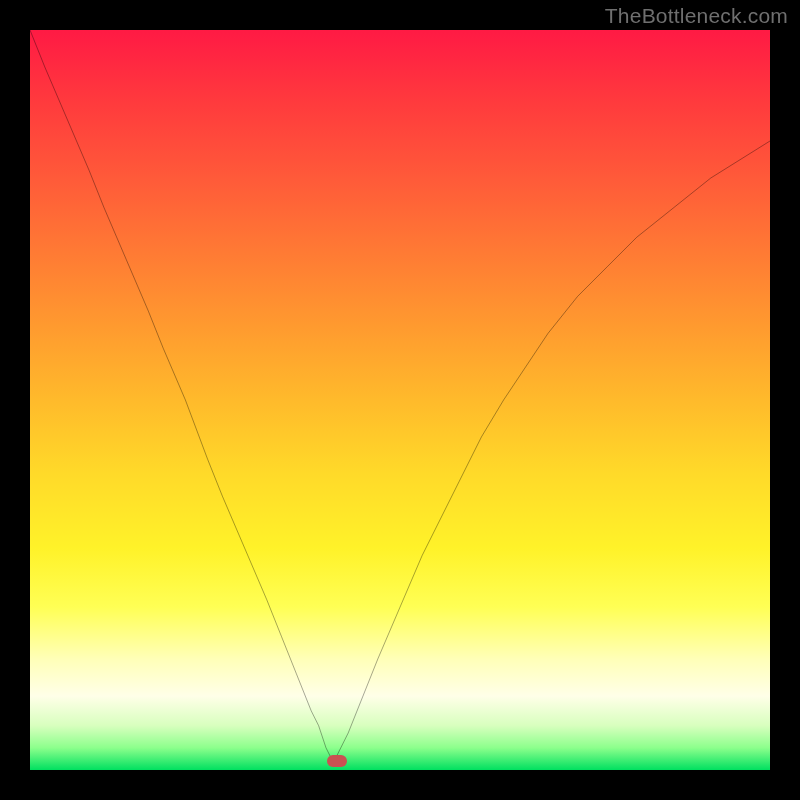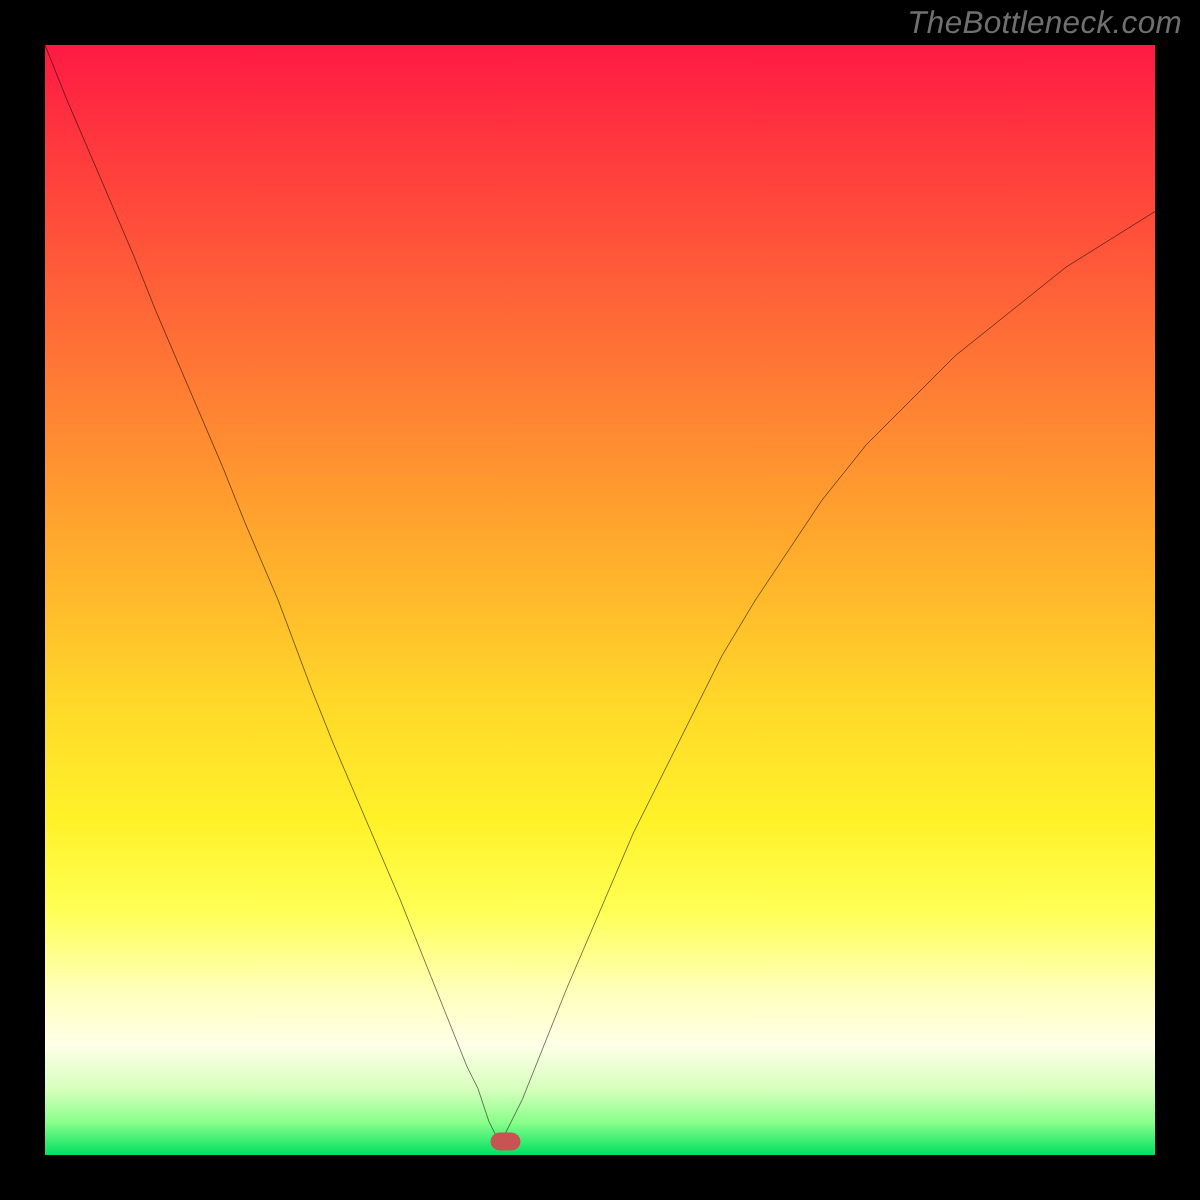--- a/index.html
+++ b/index.html
@@ -9,21 +9,20 @@
     height: 800px;
     overflow: hidden;
     background: #000;
     font-family: Arial, Helvetica, sans-serif;
   }
   .frame {
     position: relative;
     width: 800px;
     height: 800px;
     background: #000;
-    font-style: italic;
   }
   .plot-area {
     position: absolute;
     left: 30px;
     top: 30px;
     width: 740px;
     height: 740px;
     
     background: linear-gradient(to bottom,
       #ff1a44 0%,

